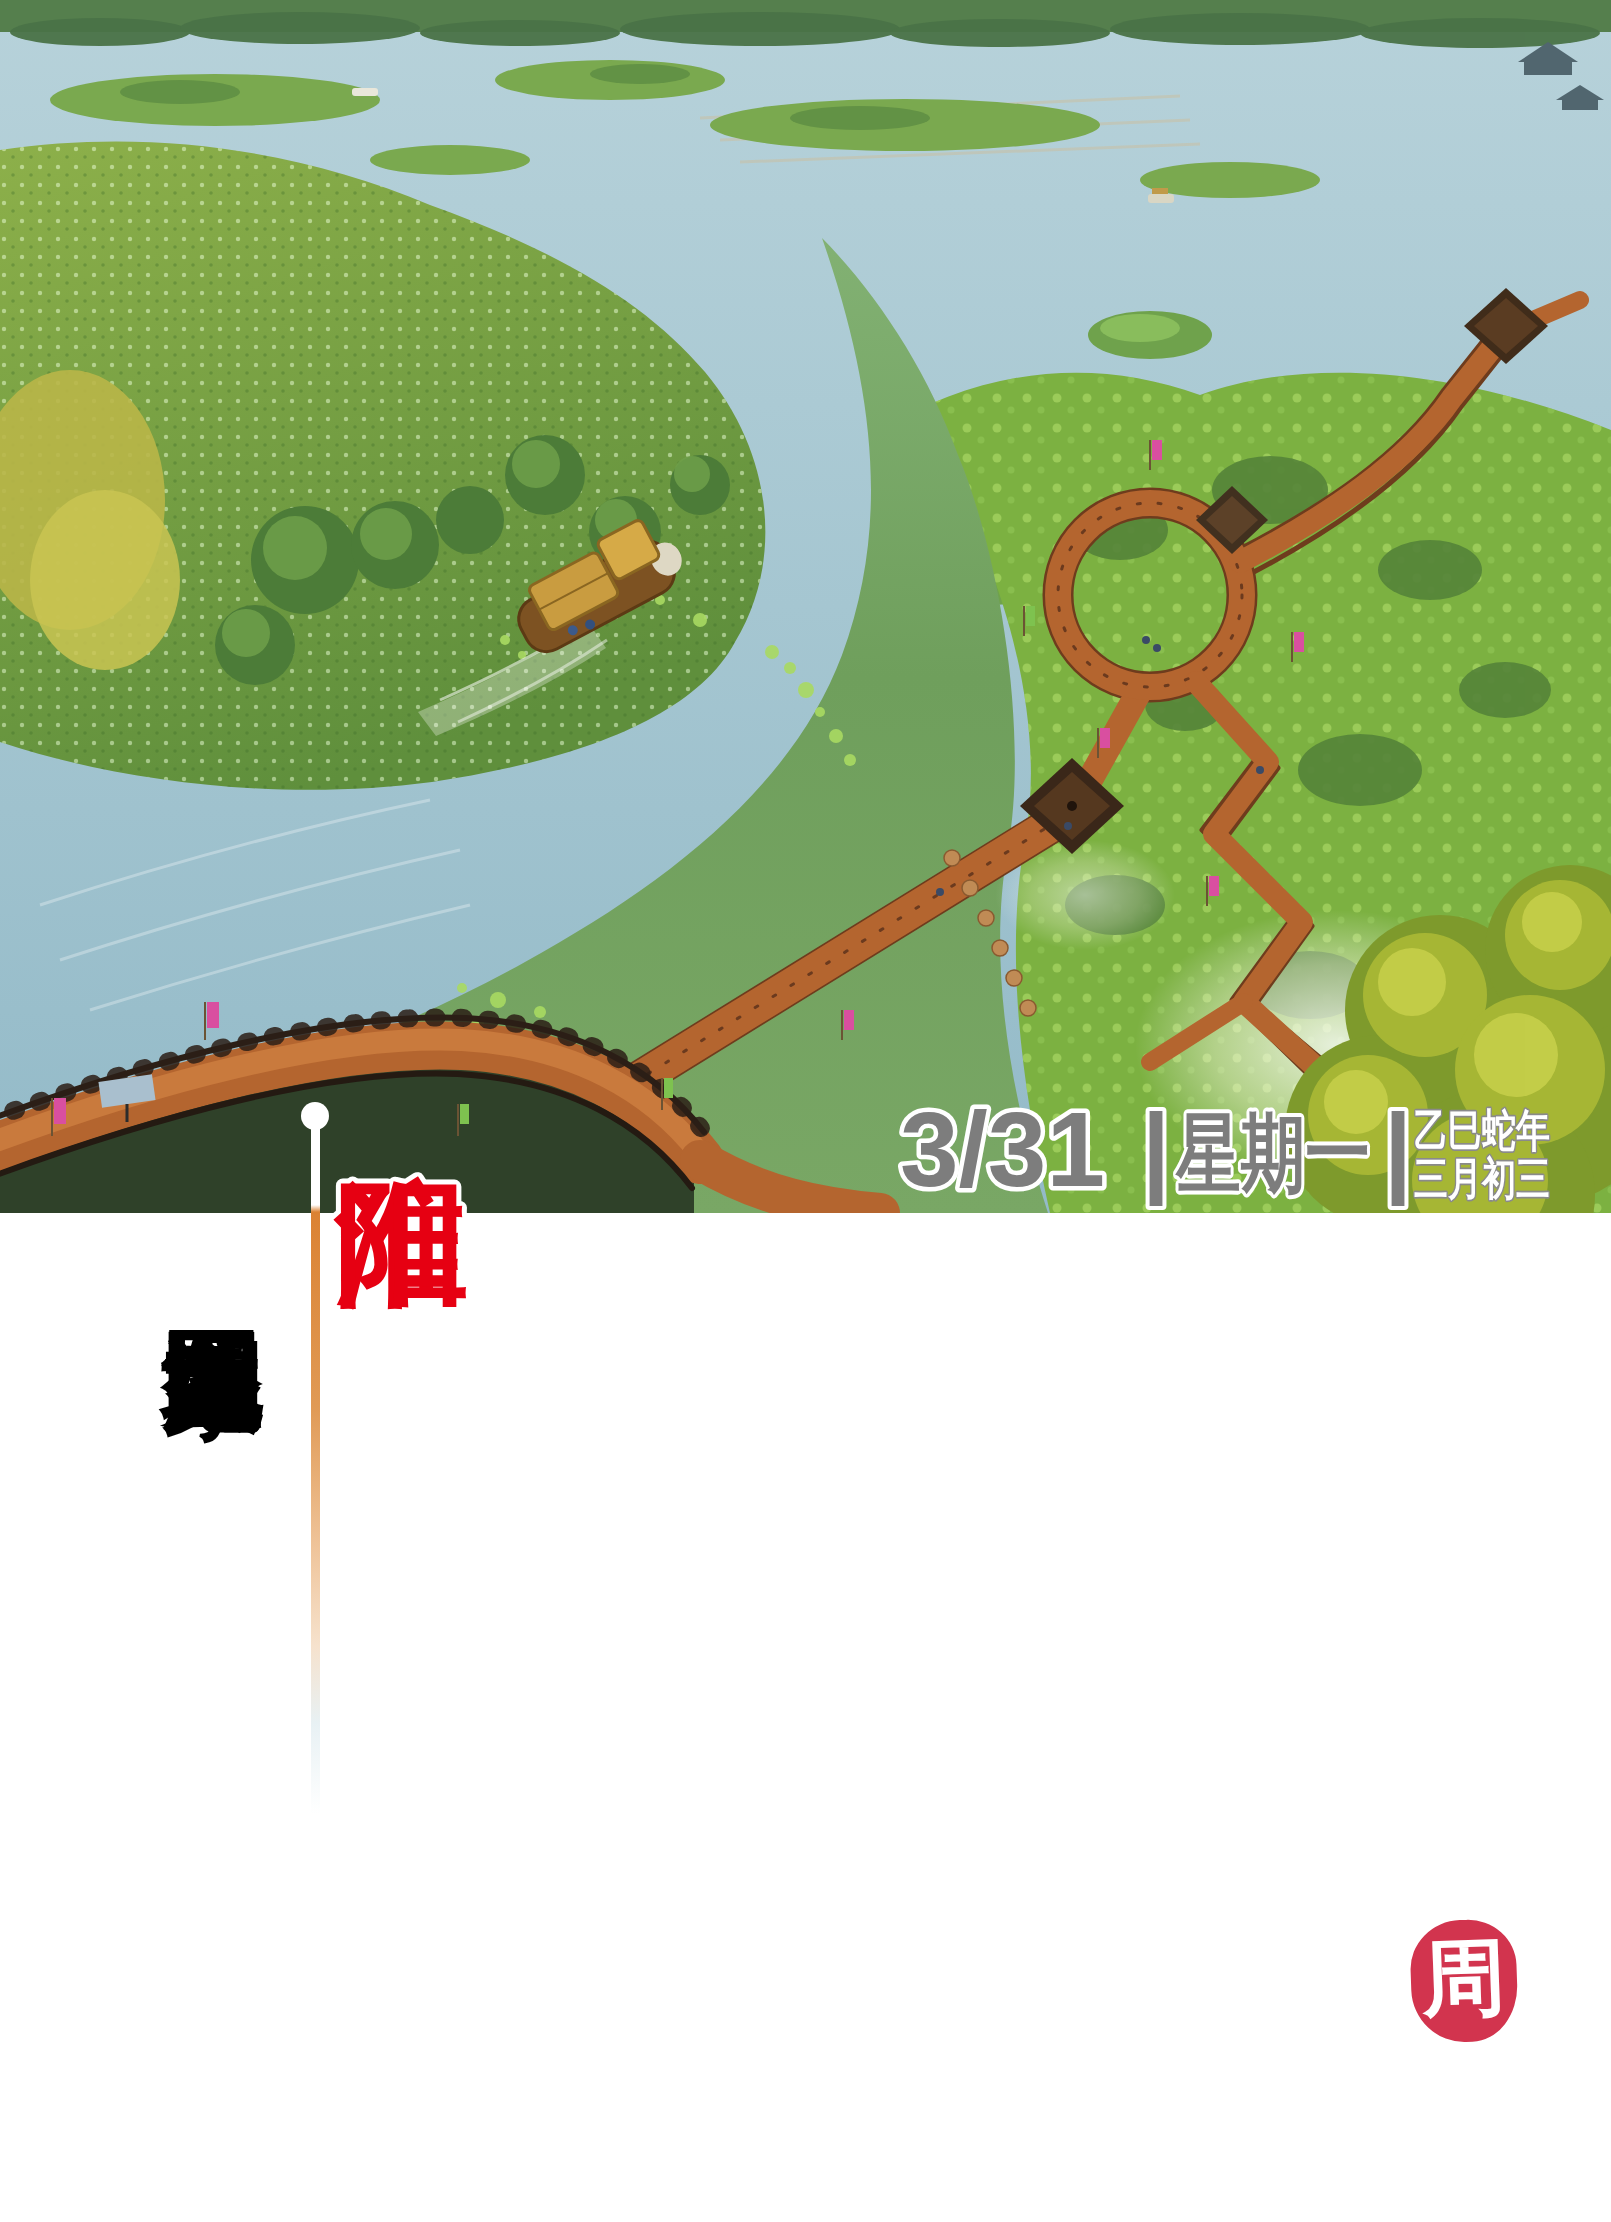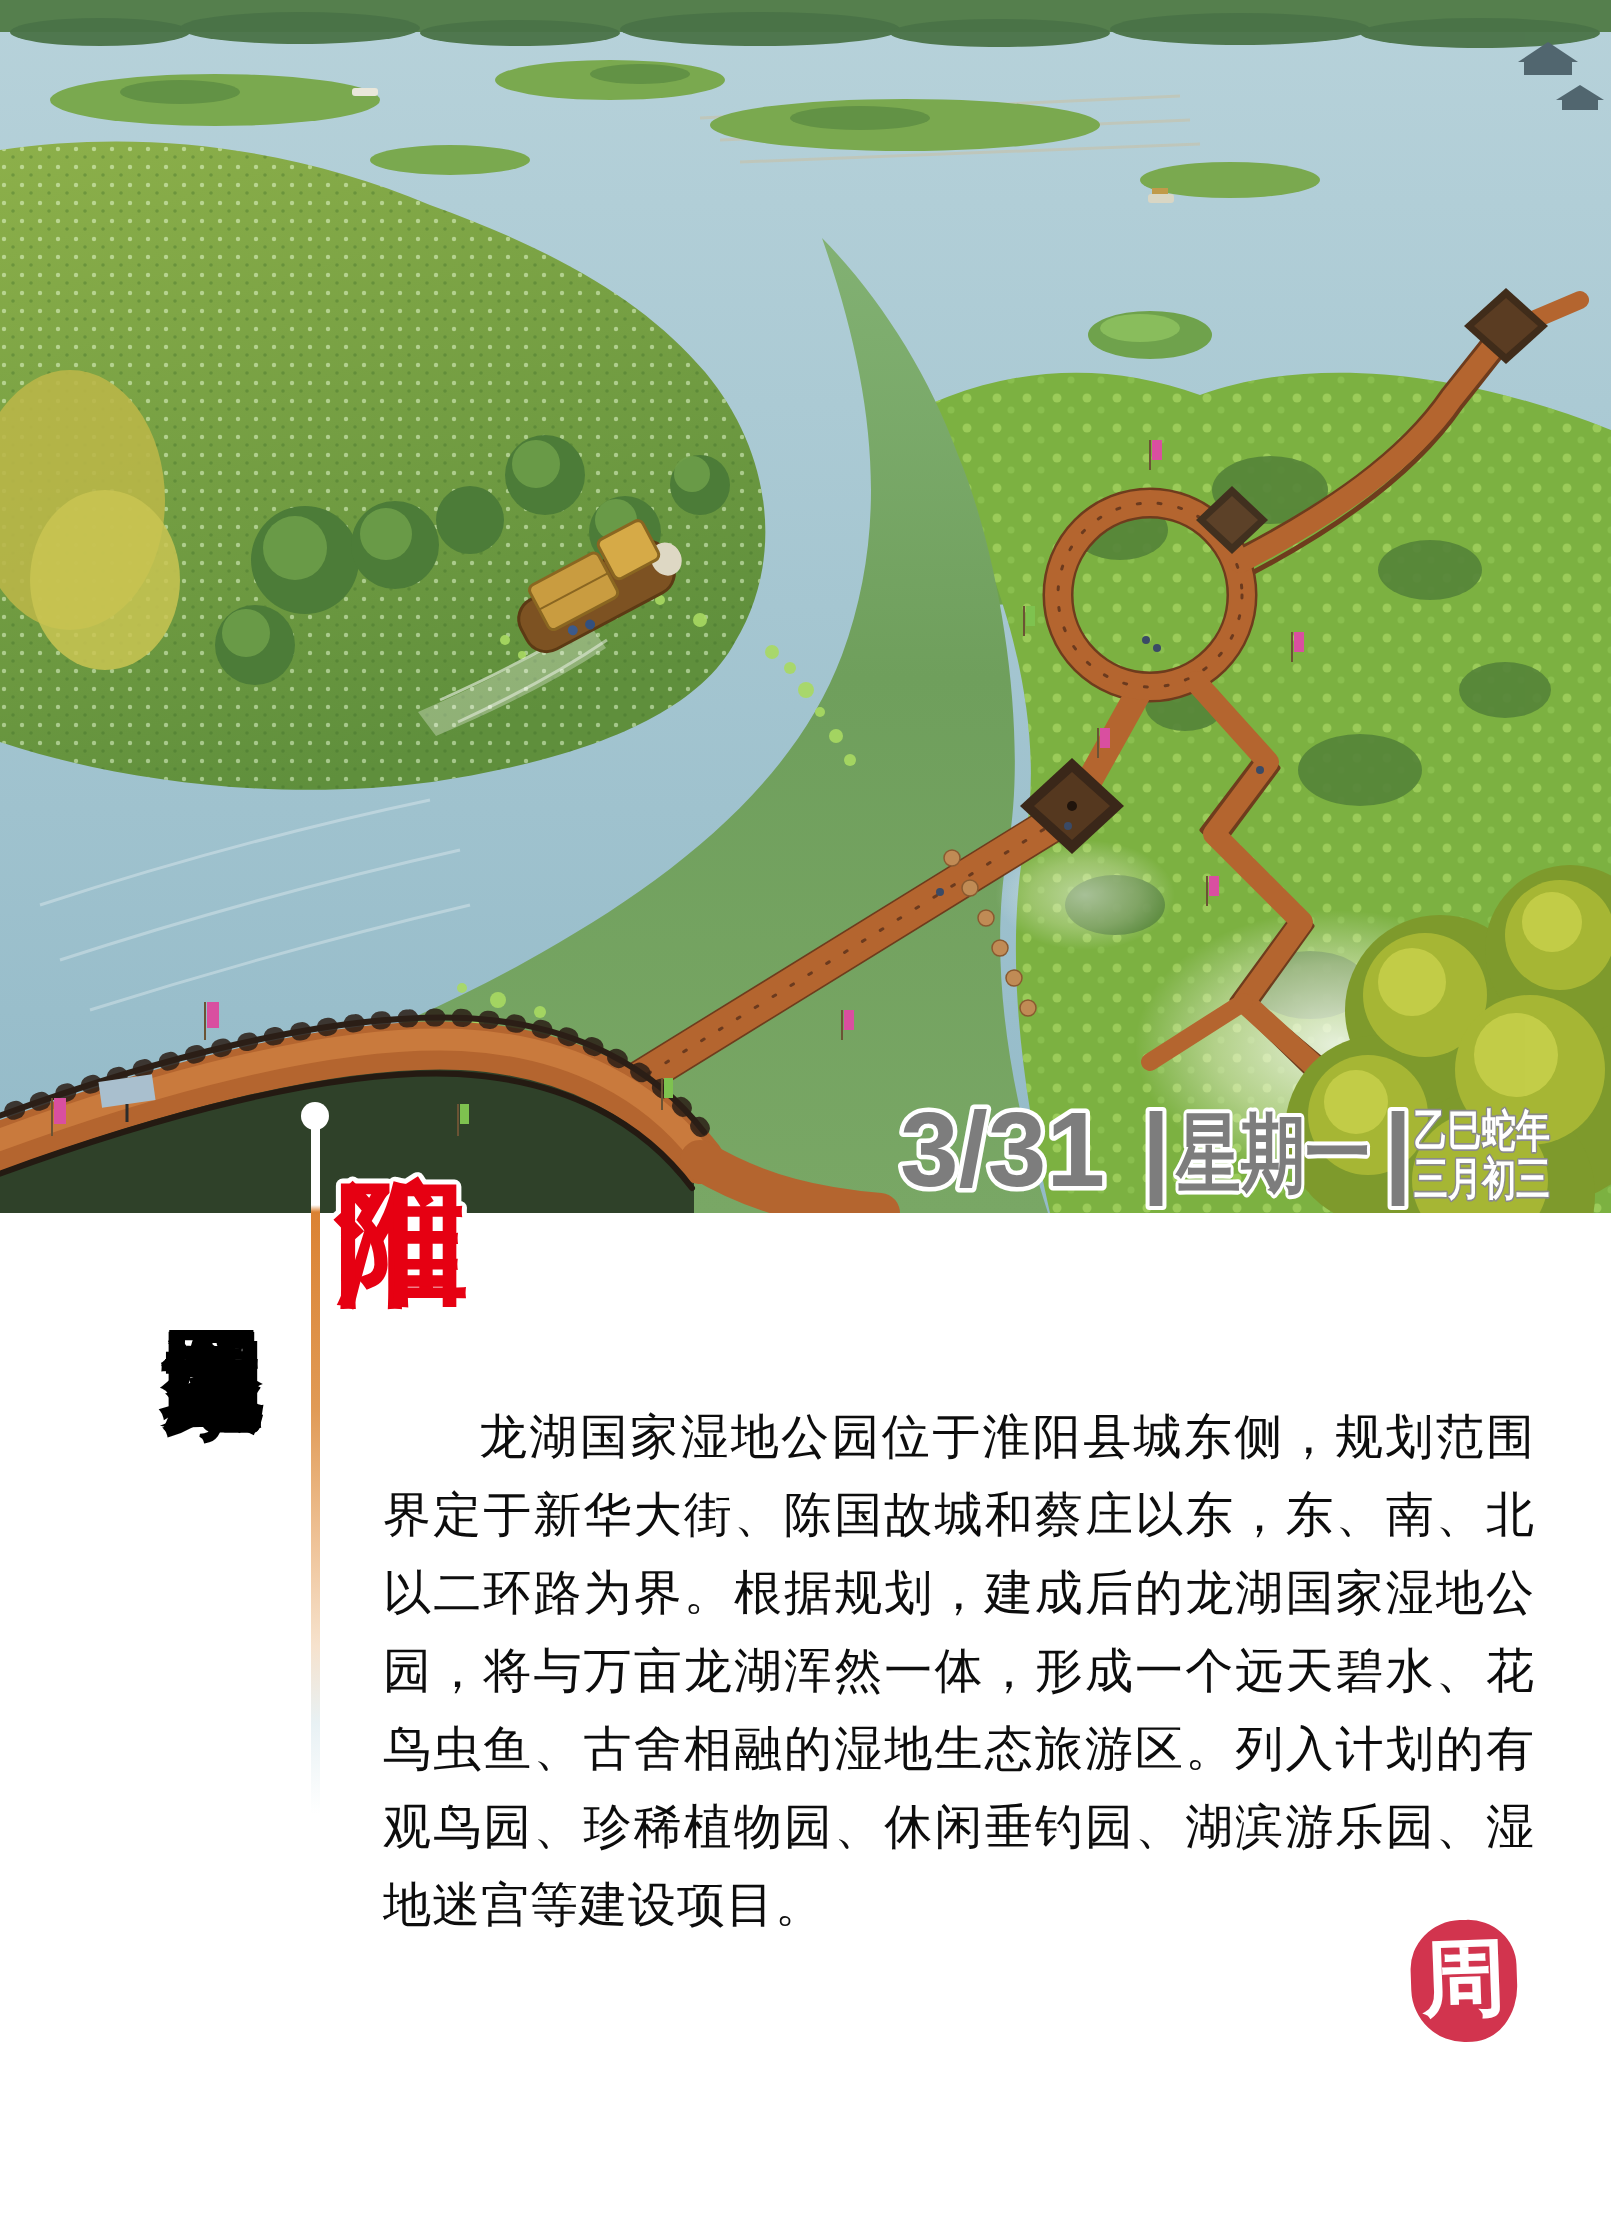--- a/index.html
+++ b/index.html
@@ -383,19 +383,18 @@
     <text x="1414" y="1194" font-size="45" font-weight="bold" fill="#ffffff" stroke="#8a8a8a" stroke-width="3.5" paint-order="stroke" stroke-linejoin="round" textLength="136" lengthAdjust="spacingAndGlyphs" font-family="'Liberation Sans',sans-serif">三月初三</text>
 
     <text x="402" y="1064" font-size="134" font-weight="bold" fill="#e60012" stroke="#ffffff" stroke-width="10" paint-order="stroke" stroke-linejoin="round" style="writing-mode:vertical-rl;text-orientation:upright;letter-spacing:16px;" font-family="'Liberation Serif',serif">淮阳</text>
   </svg>
 
   <div class="accent-dot"></div>
   <div class="accent-line"></div>
 
   <div class="title-vertical">龙湖国家湿地公园</div>
 
-  <div class="body-paragraph">龙湖国家湿地公园位于淮阳县城东侧，规划范围界定于新华大街、陈国故城和蔡庄以东，东、南、北以二环路为界。根据规划，建成后的龙湖国家湿地公园，将与万亩龙湖浑然一体，形成一个远天碧水、花鸟虫鱼、古舍相融的湿地生态旅游区。列入计划的有观鸟园、珍稀植物园、休闲垂钓园、湖滨游乐园、湿地迷宫等建设项目。</div>
 
   <div class="seal">
     <span class="seal-char">周</span>
   </div>
 
 </div>
 
 </body></html>

